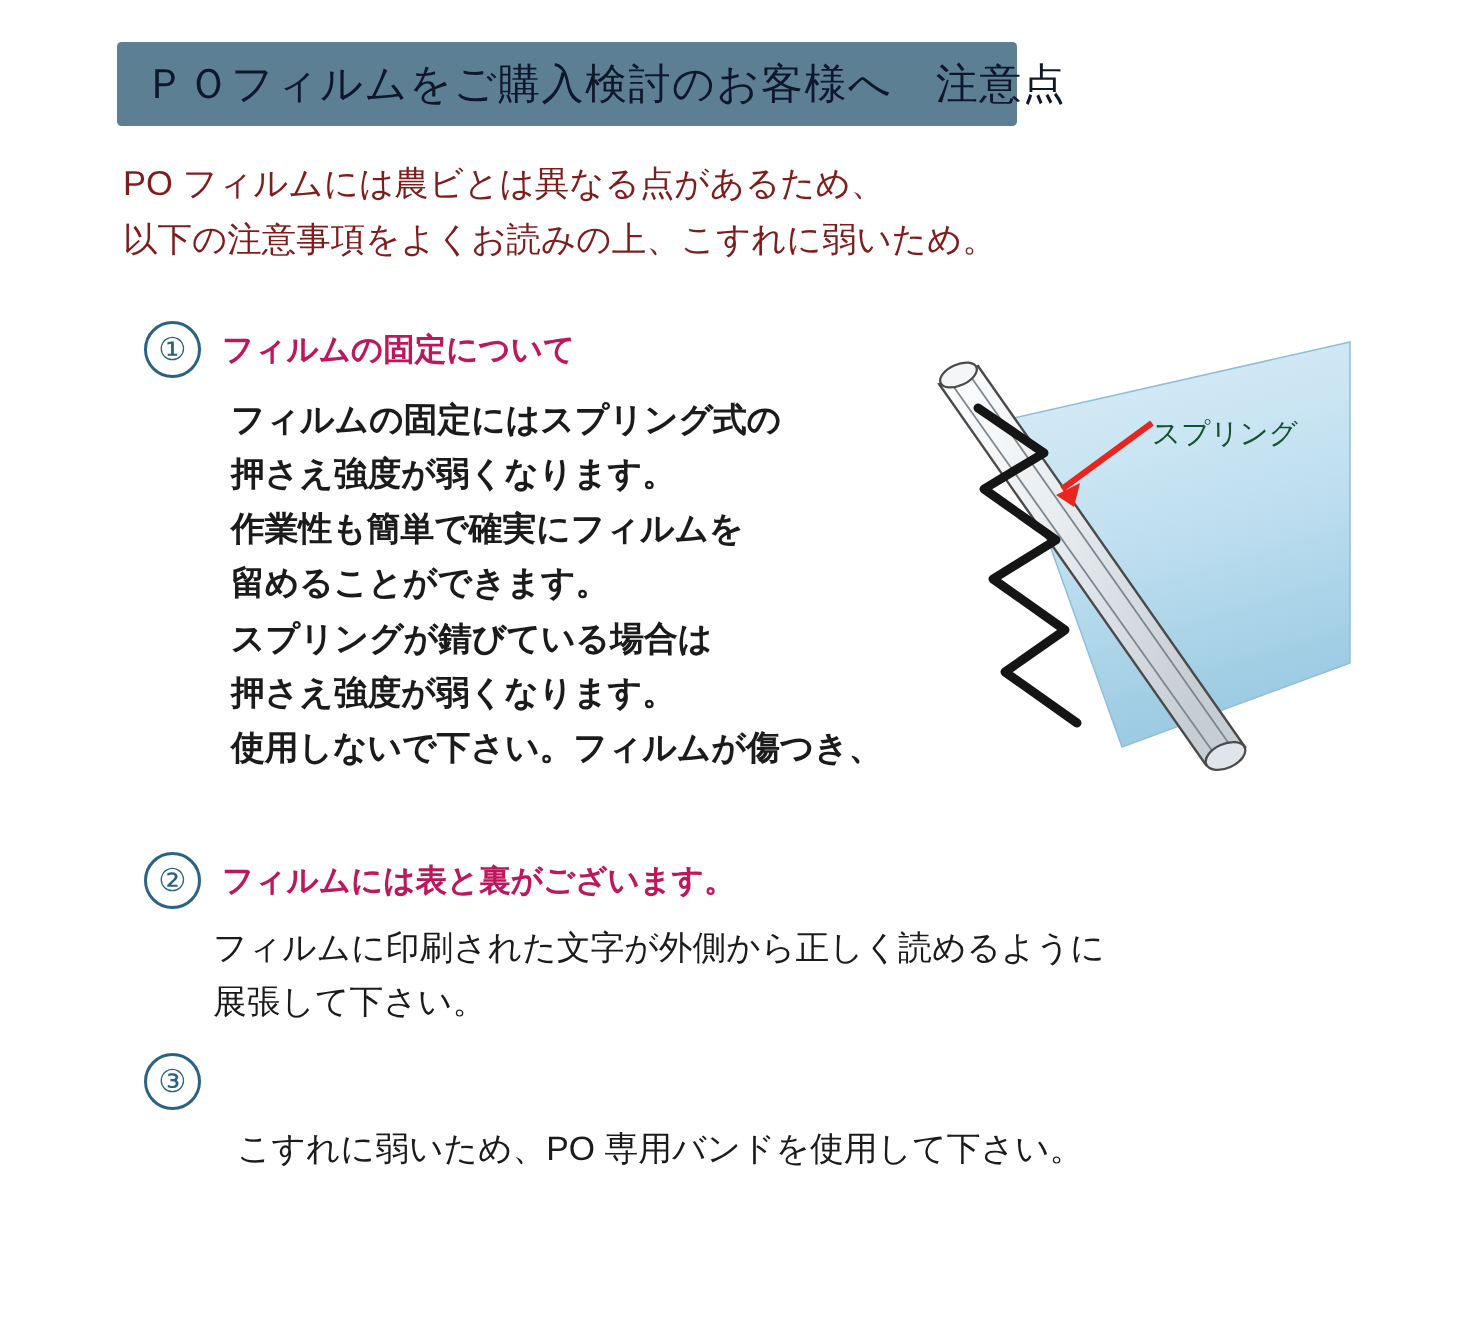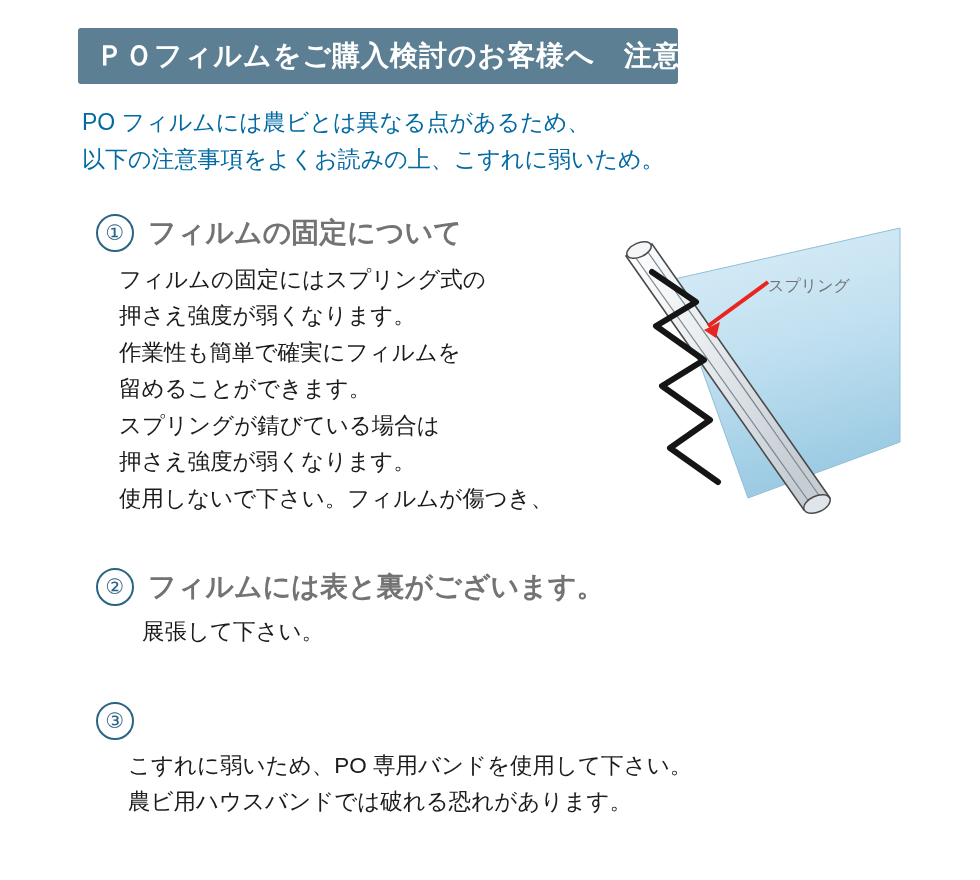--- a/index.html
+++ b/index.html
@@ -27,37 +27,37 @@
     left: 78px;
     top: 28px;
     width: 600px;
     height: 56px;
     background: #5d7f93;
     border-radius: 3px;
     display: flex;
     align-items: center;
   }
   .header-band .title {
-    color: #ffffff;
+    color: #0f172a;
     font-size: 28px;
-    font-weight: bold;
+    font-weight: normal;
     letter-spacing: 1px;
     padding-left: 18px;
     white-space: nowrap;
   }
 
   
   .intro {
     position: absolute;
     left: 82px;
     top: 104px;
     width: 780px;
     font-size: 23px;
     line-height: 1.62;
-    color: #0369a1;
+    color: #7f1d1d;
   }
   .intro .line {
     white-space: nowrap;
   }
 
   
   .num-circle {
     width: 38px;
     height: 38px;
     border: 2px solid #2b6384;
@@ -69,41 +69,42 @@
     justify-content: center;
     box-sizing: border-box;
     flex: 0 0 auto;
   }
   .sec-head {
     display: flex;
     align-items: center;
     gap: 14px;
   }
   .sec-head .head-text {
-    color: #737373;
-    font-size: 28px;
+    color: #be185d;
+    font-size: 21px;
     font-weight: bold;
     white-space: nowrap;
   }
   .sec-body {
     font-size: 22.5px;
     line-height: 1.62;
     color: #1b1b1b;
   }
   .sec-body .line { white-space: nowrap; }
 
   #sec1 {
     position: absolute;
     left: 96px;
     top: 214px;
     width: 520px;
   }
   #sec1 .sec-body {
     margin-top: 10px;
-    margin-left: 23px;
+    margin-left: 58px;
+    font-weight: bold;
   }
 
   #sec2 {
     position: absolute;
     left: 96px;
     top: 568px;
     width: 800px;
   }
   #sec2 .sec-body {
     margin-top: 8px;
@@ -111,38 +112,38 @@
   }
 
   #sec3 {
     position: absolute;
     left: 96px;
     top: 702px;
     width: 800px;
   }
   #sec3 .sec-body {
     margin-top: 8px;
-    margin-left: 32px;
+    margin-left: 62px;
   }
 
   
   .illus {
     position: absolute;
     left: 600px;
     top: 210px;
     width: 370px;
     height: 310px;
   }
   .illus svg { display: block; }
   .illus-label {
     position: absolute;
     left: 168px;
     top: 66px;
-    font-size: 16px;
-    color: #737373;
+    font-size: 19px;
+    color: #14532d;
     white-space: nowrap;
   }
 </style>
 </head>
 <body>
 
 <div class="page">
 
   <div class="header-band">
     <div class="title">ＰＯフィルムをご購入検討のお客様へ　注意点</div>
@@ -203,27 +204,27 @@
     </svg>
     <div class="illus-label">スプリング</div>
   </div>
 
   <div id="sec2">
     <div class="sec-head">
       <div class="num-circle">②</div>
       <div class="head-text">フィルムには表と裏がございます。</div>
     </div>
     <div class="sec-body">
+      <div class="line">フィルムに印刷された文字が外側から正しく読めるように</div>
       <div class="line">展張して下さい。</div>
     </div>
   </div>
 
   <div id="sec3">
     <div class="sec-head">
       <div class="num-circle">③</div>
     </div>
     <div class="sec-body">
       <div class="line">こすれに弱いため、PO 専用バンドを使用して下さい。</div>
-      <div class="line">農ビ用ハウスバンドでは破れる恐れがあります。</div>
     </div>
   </div>
 
 </div>
 
 </body></html>

